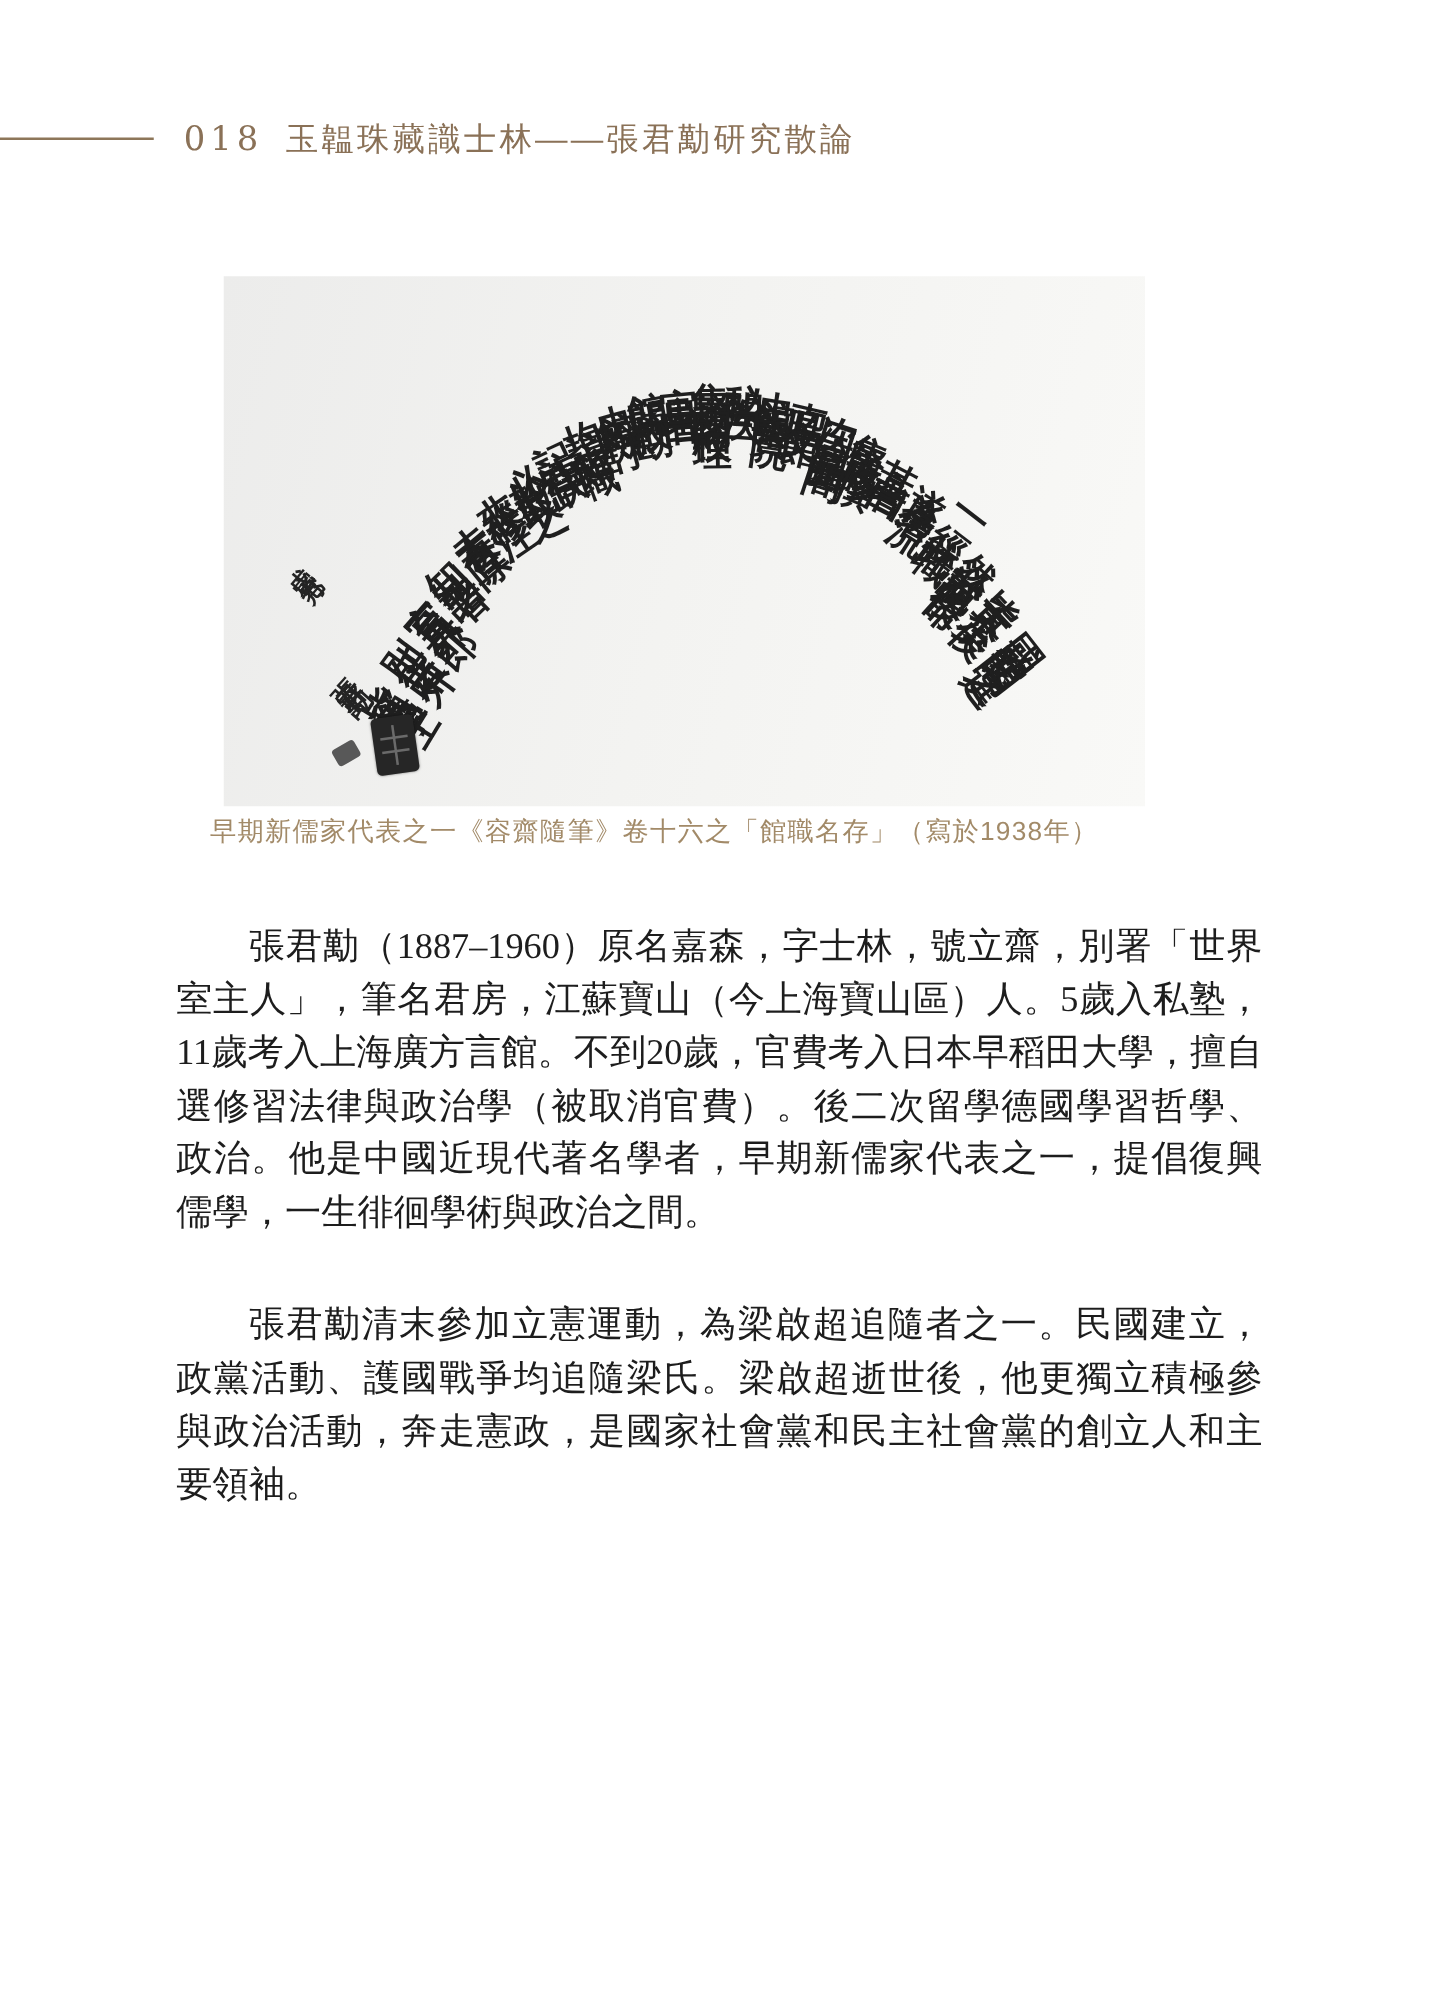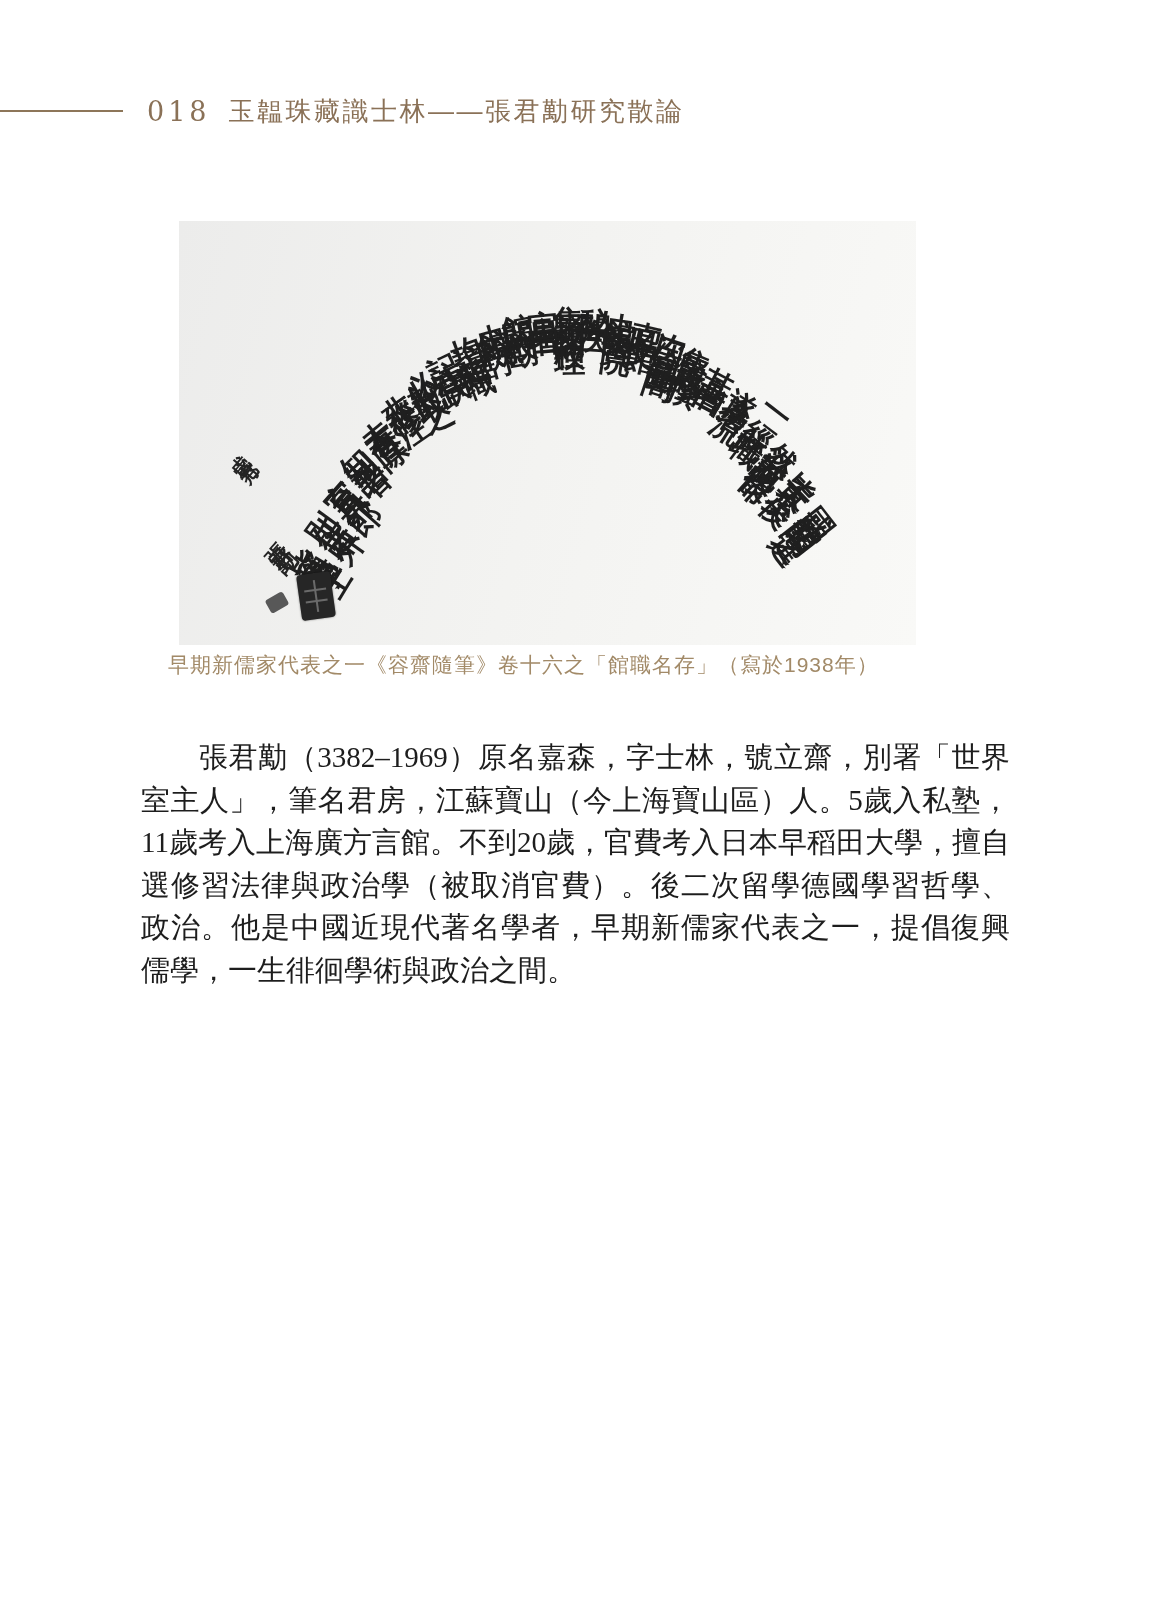--- a/index.html
+++ b/index.html
@@ -79,16 +79,17 @@
       <div class="fan-col" style="left: 75px; top: 328px; transform: rotate(-58.6deg);">皆稱為學士</div>
       <div class="sig-col" style="left: 29px; top: 230px; font-size: 19px; letter-spacing: 5px; transform: rotate(-50deg);">戊寅七月</div>
       <div class="sig-col" style="left: 64px; top: 318px; font-size: 22px; letter-spacing: 5px; transform: rotate(-48deg);">張君勱</div>
       <div class="seal" style="left: 120px; top: 352px; width: 34px; height: 46px; transform: rotate(-8deg);"></div>
       <div class="seal-mark" style="left: 88px; top: 374px; width: 20px; height: 15px; transform: rotate(-30deg);"></div>
     </div>
 
   <div class="caption">早期新儒家代表之一《容齋隨筆》卷十六之「館職名存」（寫於1938年）</div>
 
   <div class="bodytext">
-    <p>張君勱（3382–1969）原名嘉森，字士林，號立齋，別署「世界室主人」，筆名君房，江蘇寶山（今上海寶山區）人。5歲入私塾，11歲考入上海廣方言館。不到20歲，官費考入日本早稻田大學，擅自選修習法律與政治學（被取消官費）。後二次留學德國學習哲學、政治。他是中國近現代著名學者，早期新儒家代表之一，提倡復興儒學，一生徘徊學術與政治之間。</p>
+    <p>張君勱（1887–1960）原名嘉森，字士林，號立齋，別署「世界室主人」，筆名君房，江蘇寶山（今上海寶山區）人。5歲入私塾，11歲考入上海廣方言館。不到20歲，官費考入日本早稻田大學，擅自選修習法律與政治學（被取消官費）。後二次留學德國學習哲學、政治。他是中國近現代著名學者，早期新儒家代表之一，提倡復興儒學，一生徘徊學術與政治之間。</p>
+    <p>張君勱清末參加立憲運動，為梁啟超追隨者之一。民國建立，政黨活動、護國戰爭均追隨梁氏。梁啟超逝世後，他更獨立積極參與政治活動，奔走憲政，是國家社會黨和民主社會黨的創立人和主要領袖。</p>
   </div>
 
 </div>
 
 </body></html>

